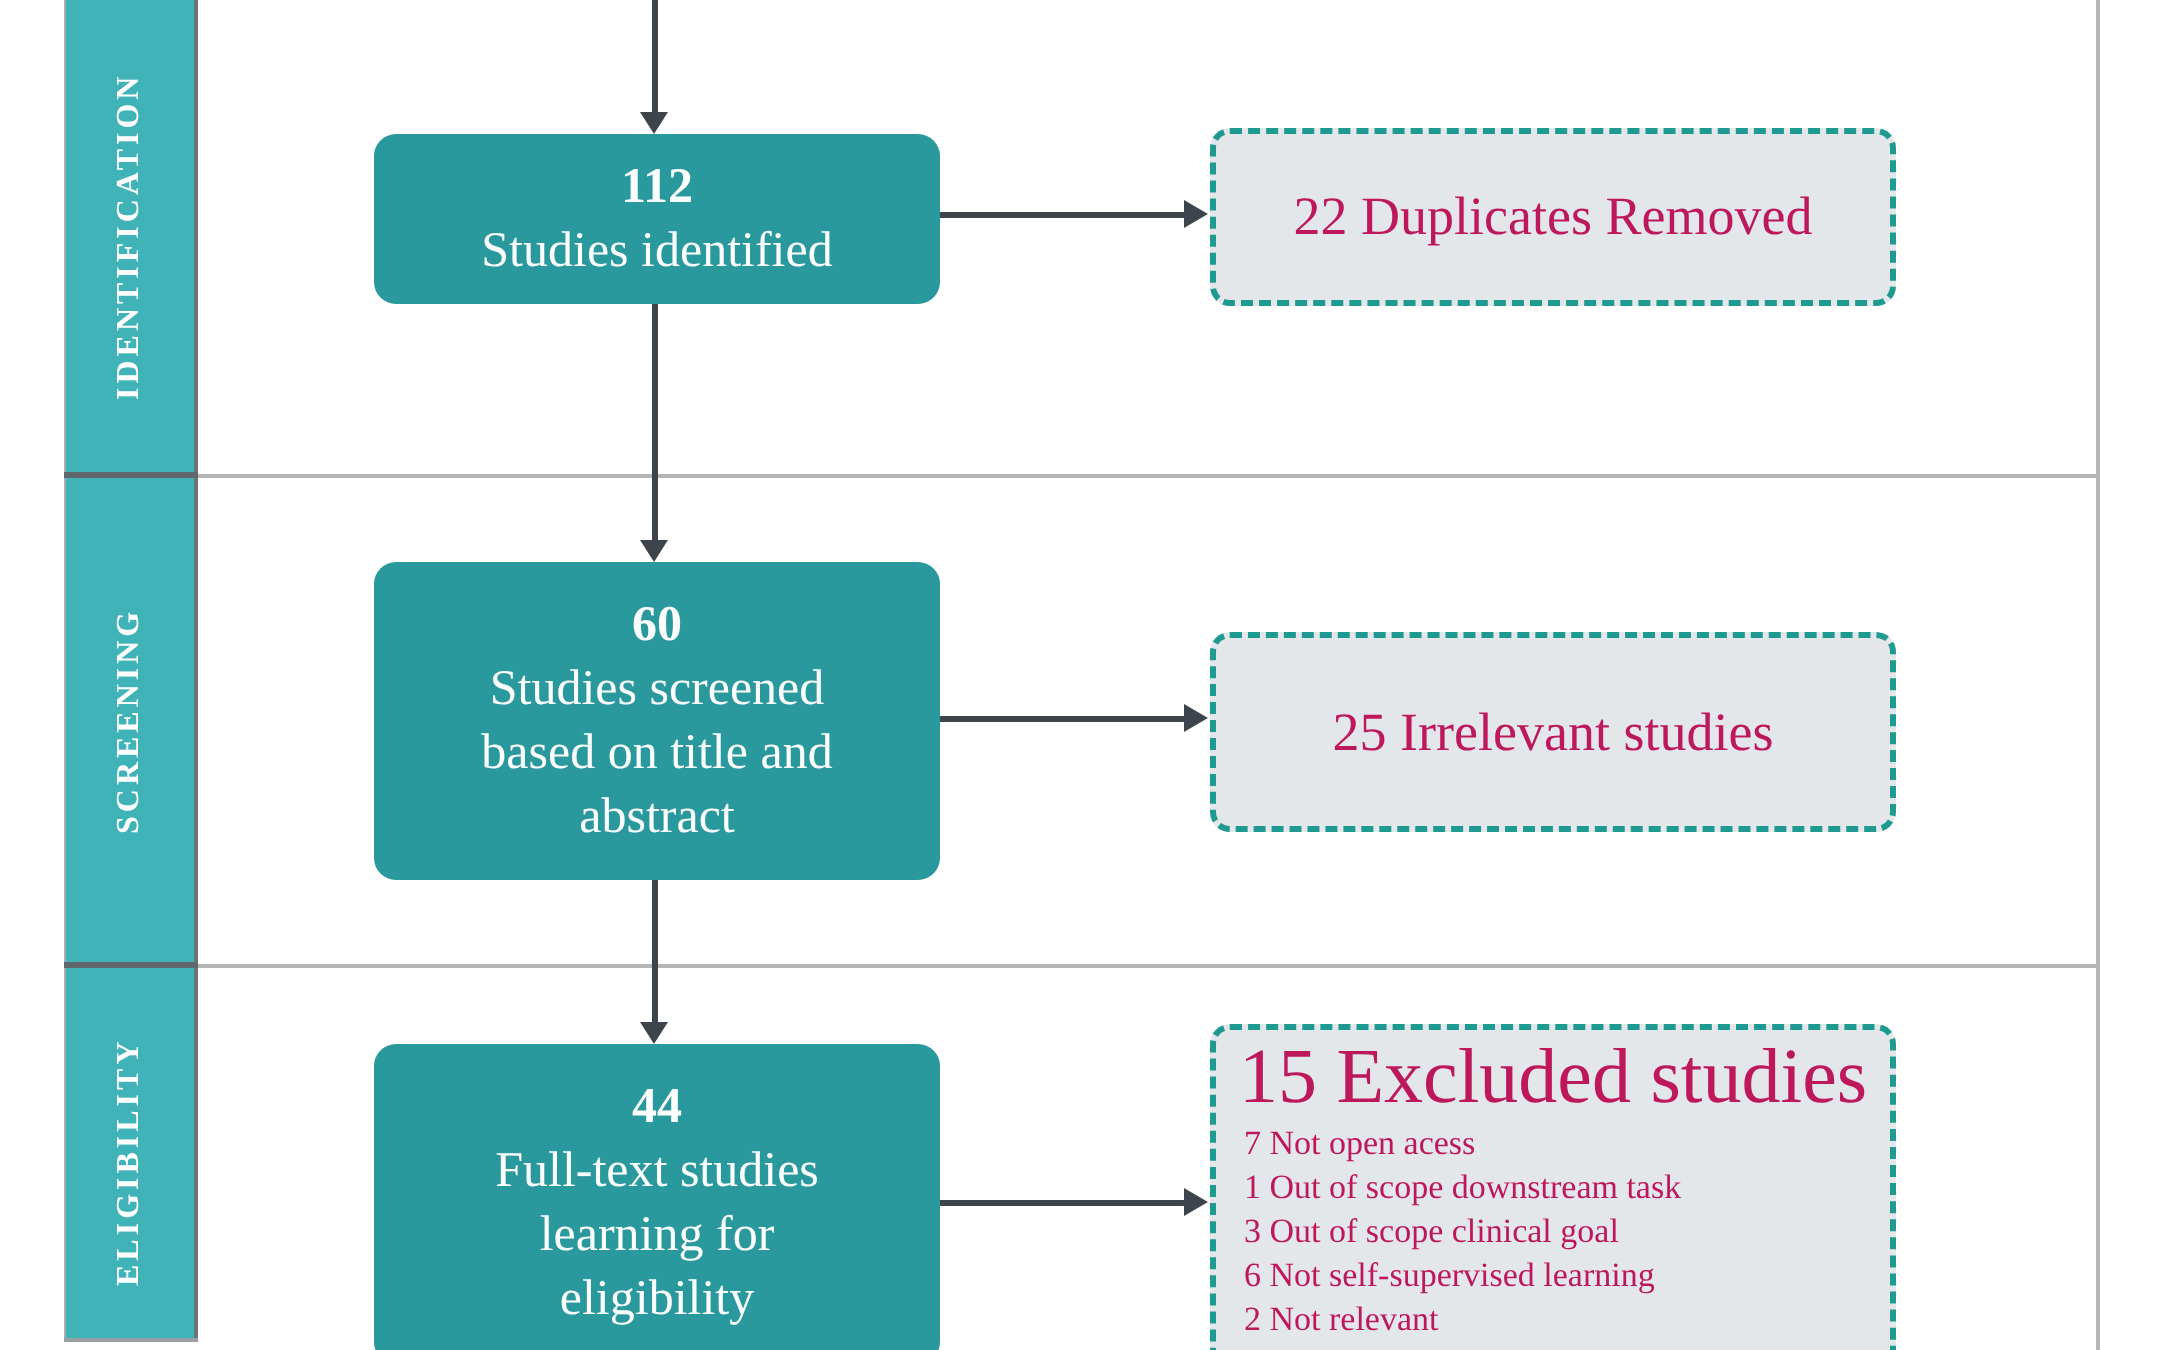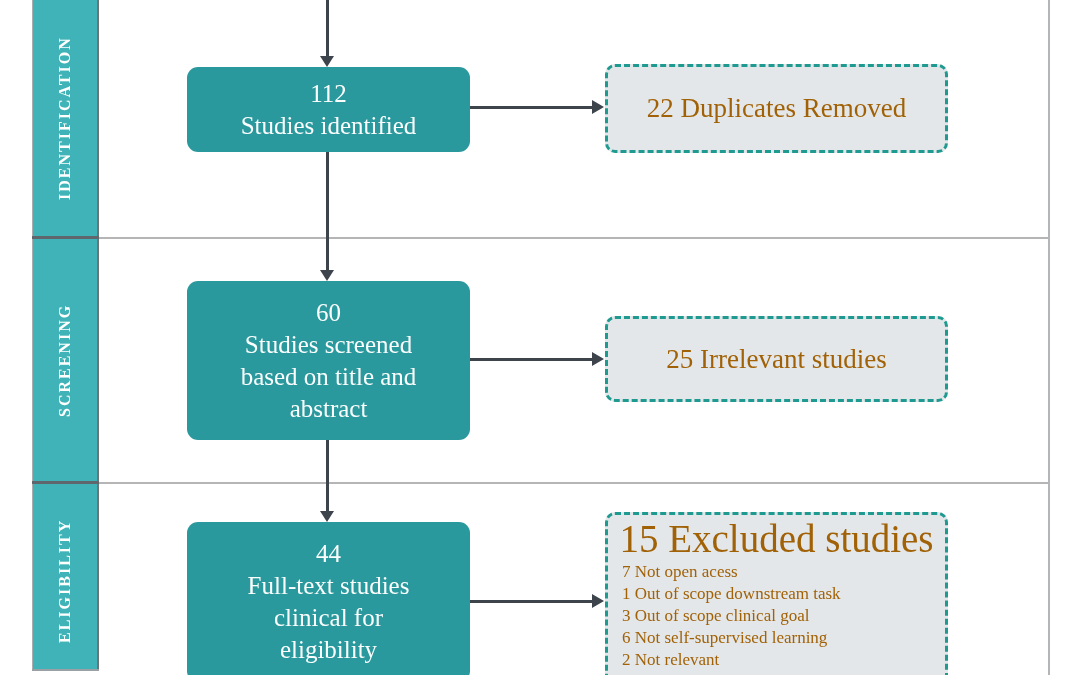--- a/index.html
+++ b/index.html
@@ -19,27 +19,27 @@
 
   
   .gridline{position:absolute;}
 
   
   .fbox{
     position:absolute;left:187px;width:283px;background:#2A999D;border-radius:11px;
     color:#FCFEFE;display:flex;flex-direction:column;align-items:center;justify-content:center;
     text-align:center;font-size:25px;line-height:32px;
   }
-  .fcount{font-weight:normal;text-align:center;}
+  .fcount{font-weight:bold;text-align:center;}
 
   
   .sbox{
     position:absolute;left:605px;width:343px;box-sizing:border-box;
     background:#E4E7E9;border:3px dashed #1F9A90;border-radius:10px;
-    color:#a16207;
+    color:#be185d;
   }
   .sbox-center{display:flex;align-items:center;justify-content:center;font-size:27px;}
   .sbox-title{display:block;text-align:center;font-size:39px;line-height:36px;padding-top:6px;}
   .sbox-list{padding:4px 0 0 14px;font-size:17px;line-height:22px;}
 
   
   .aline{position:absolute;background:#3E444C;}
   .ahead-down{position:absolute;width:0;height:0;border-left:7px solid transparent;border-right:7px solid transparent;border-top:11px solid #3E444C;}
   .ahead-right{position:absolute;width:0;height:0;border-top:7px solid transparent;border-bottom:7px solid transparent;border-left:12px solid #3E444C;}
 </style>
@@ -92,29 +92,29 @@
   <div class="fbox" style="top:281px;height:159px;">
     <div class="fcount">60</div>
     <div>Studies screened</div>
     <div>based on title and</div>
     <div>abstract</div>
   </div>
 
   <div class="fbox" style="top:522px;height:160px;">
     <div class="fcount">44</div>
     <div>Full-text studies</div>
-    <div>clinical for</div>
+    <div>learning for</div>
     <div>eligibility</div>
   </div>
 
   <div class="sbox sbox-center" style="top:64px;height:89px;">
     <span>22 Duplicates Removed</span>
   </div>
 
-  <div class="sbox sbox-center" style="top:316px;height:86px;">
+  <div class="sbox sbox-center" style="top:316px;height:100px;">
     <span>25 Irrelevant studies</span>
   </div>
 
   <div class="sbox" style="top:512px;height:175px;">
     <span class="sbox-title">15 Excluded studies</span>
     <div class="sbox-list">
       <div>7 Not open acess</div>
       <div>1 Out of scope downstream task</div>
       <div>3 Out of scope clinical goal</div>
       <div>6 Not self-supervised learning</div>

